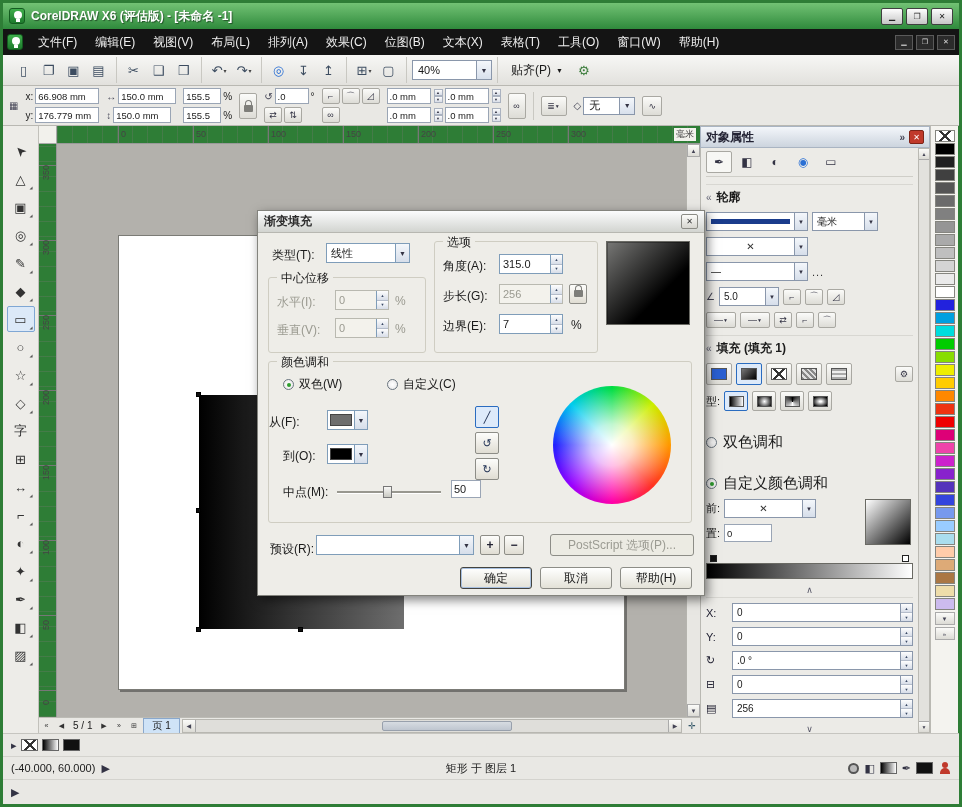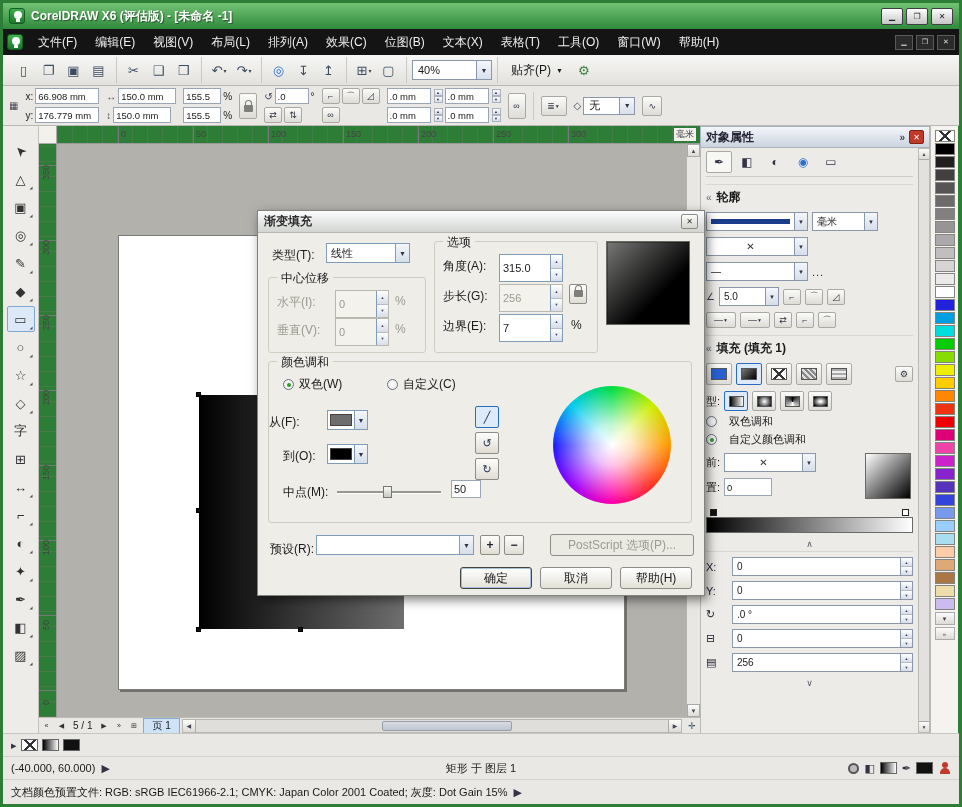--- a/index.html
+++ b/index.html
@@ -88,21 +88,21 @@
 .dlg-title{height:22px;background:linear-gradient(#fbfcfd,#d2d4d0);border-bottom:1px solid #b7b7b1;display:flex;align-items:center;padding:0 6px;font-weight:bold;font-size:12px;color:#2c2c2c;}
 .dlg-title span.t{flex:1;}
 .dlg-close{width:17px;height:15px;background:linear-gradient(#fcfcfa,#d6d5cf);border:1px solid #8b8b85;border-radius:2px;font-size:8px;display:flex;align-items:center;justify-content:center;color:#333;}
 .dlabel{position:absolute;font-size:12px;white-space:nowrap;}
 .dis{color:#9a9a90;}
 .dcombo{position:absolute;display:flex;align-items:center;background:#fff;border:1px solid #7f9db9;height:20px;font-size:11px;}
 .dcombo .cval{padding:0 4px;flex:1;}
 .dcombo .carr{width:14px;align-self:stretch;background:linear-gradient(#f4f7fb,#d6deea);border-left:1px solid #7f9db9;display:flex;align-items:center;justify-content:center;font-size:7px;color:#334;}
 .grp{position:absolute;border:1px solid #cfcdc2;border-radius:3px;}
 .legend{position:absolute;top:-8px;left:8px;background:#eeede8;padding:0 4px;font-size:12px;white-space:nowrap;}
-.spin{position:absolute;display:flex;height:28px;background:#fff;border:1px solid #7f9db9;}
+.spin{position:absolute;display:flex;height:20px;background:#fff;border:1px solid #7f9db9;}
 .spin .sval{flex:1;display:flex;align-items:center;padding:0 3px;font-size:11px;}
 .spin .sbtns{width:12px;display:flex;flex-direction:column;border-left:1px solid #7f9db9;}
 .spin .sbtns span{flex:1;background:linear-gradient(#fefefe,#d7dde8);border-bottom:1px solid #b4bccA;font-size:4px;display:flex;align-items:center;justify-content:center;color:#3a4a66;}
 .spin .sbtns span:last-child{border-bottom:none;}
 .spin.disabled{background:#f3f2ec;border-color:#b9b9b0;}
 .spin.disabled .sval{color:#9a9a90;}
 .preview{position:absolute;left:348px;top:30px;width:84px;height:84px;border:1px solid #6a6a64;box-shadow:inset 1px 1px 0 rgba(0,0,0,.3);background:linear-gradient(315deg,#000 35%,#787876 100%);}
 .radio{width:11px;height:11px;border-radius:50%;border:1px solid #6a757f;background:radial-gradient(#fff,#e6e6e6);display:inline-block;position:relative;flex:none;}
 .radio.checked::after{content:"";position:absolute;left:2.5px;top:2.5px;width:4px;height:4px;border-radius:50%;background:#2f9e2f;}
 .dradio{position:absolute;display:flex;align-items:center;gap:5px;font-size:12px;}
@@ -144,21 +144,21 @@
 .fbtn{width:26px;height:22px;border:1px solid #a9a8a2;border-radius:2px;display:flex;align-items:center;justify-content:center;flex:none;background:linear-gradient(#fbfbf9,#dddcd6);font-size:10px;color:#334;}
 .fbtn .swd{width:16px;height:12px;border:1px solid #555;}
 .fbtn.active{border-color:#2a6cc0;background:#ddeafa;}
 .gtypebtn{width:24px;height:20px;border:1px solid #a9a8a2;border-radius:2px;display:flex;align-items:center;justify-content:center;flex:none;background:linear-gradient(#fbfbf9,#dddcd6);}
 .gtypebtn.active{border-color:#2a6cc0;background:#ddeafa;}
 .gtypebtn .g{width:15px;height:11px;border:1px solid #555;}
 .g-lin{background:linear-gradient(90deg,#000,#fff);}
 .g-rad{background:radial-gradient(circle,#fff,#000);}
 .g-con{background:conic-gradient(#000,#fff,#000);}
 .g-sq{background:radial-gradient(#fff 10%,#000 90%);}
-.radio-row{gap:12px;font-size:11px;margin-top:3px;}
+.radio-row{gap:6px;font-size:15px;margin-top:22px;}
 .fillgrid{position:relative;margin-top:6px;height:52px;}
 .fg-left{position:absolute;left:0;top:0;}
 .gpreview{position:absolute;right:2px;top:0;width:46px;height:46px;border:1px solid #6a6a64;background:linear-gradient(135deg,#fff 0%,#000 100%);}
 .gbar{position:relative;margin-top:12px;height:16px;border:1px solid #6a6a64;background:linear-gradient(90deg,#000,#fff);}
 .gh{position:absolute;top:-9px;width:7px;height:7px;border:1px solid #222;}
 .gh-l{left:3px;background:#111;}
 .gh-r{right:3px;background:#fff;}
 .chevrow{display:flex;justify-content:center;margin-top:6px;color:#556;font-size:9px;border-bottom:1px solid #d8d7d2;padding-bottom:2px;}
 .frow{display:flex;align-items:center;margin-top:5px;gap:4px;}
 .frow .fl{width:22px;font-size:11px;color:#223;text-align:left;}
@@ -908,17 +908,16 @@
     <span class="bright">
       <span class="circ"></span>
       <span class="sicon">◧</span>
       <span class="ssw grad"></span>
       <span class="sicon">✒</span>
       <span class="ssw black"></span>
       <span class="account"></span>
     </span>
   </div>
   <div class="statusC">
-    <span>文档颜色预置文件: RGB: sRGB IEC61966-2.1; CMYK: Japan Color 2001 Coated; 灰度: Dot Gain 15%</span>
     <span class="sicon">▶</span>
   </div>
 
 </div>
 
 </body></html>

